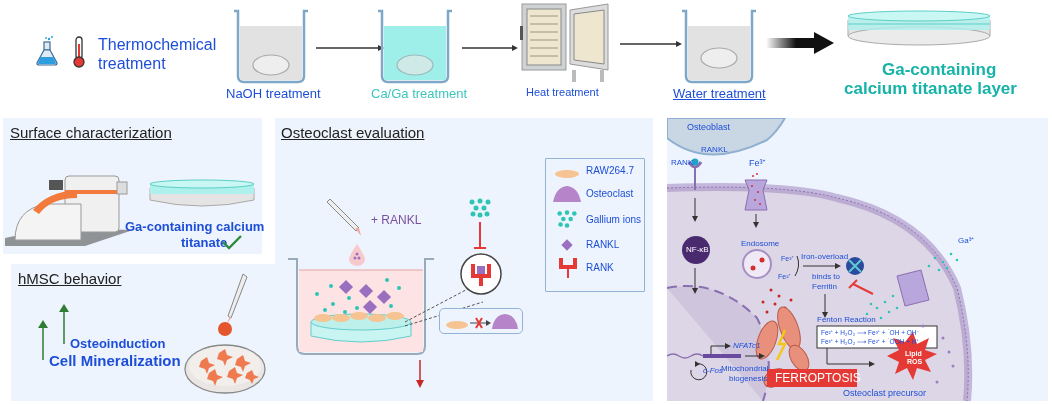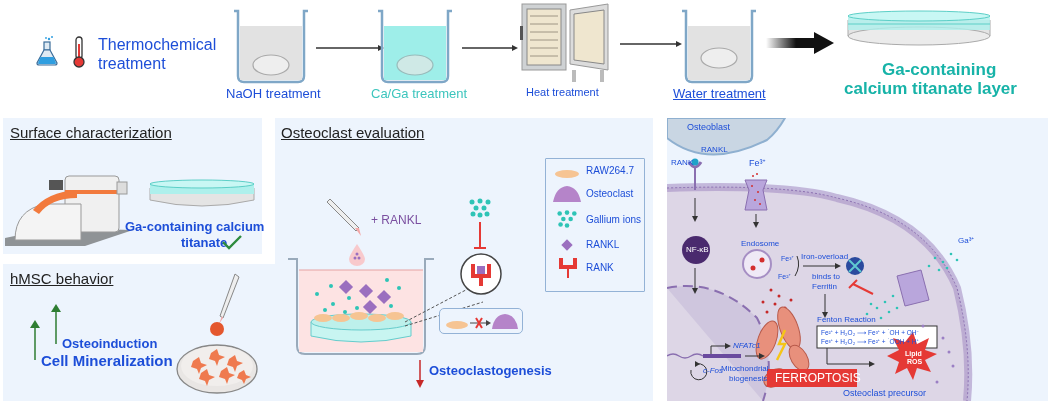--- a/index.html
+++ b/index.html
@@ -126,21 +126,21 @@
     <rect x="3" y="6" width="104" height="10" fill="#aef0ec"></rect>
     <ellipse cx="55" cy="6" rx="52" ry="4" fill="#c8f7f4" stroke="#5ccfc7"></ellipse>
   </svg>
   <div class="lbl bold" style="left:122px;top:101px;font-size:13px;">Ga-containing calcium</div>
   <div class="lbl bold" style="left:178px;top:117px;font-size:13px;">titanate</div>
   <svg style="left:218px;top:116px" width="22" height="16">
       <path d="M2 8 L8 14 L20 2" fill="none" stroke="#2e8b3e" stroke-width="2.4"></path>
     </svg>
 </div>
 
-<div class="panel" style="left:3px;top:264px;width:311px;height:137px;">
+<div class="panel" style="left:11px;top:264px;width:311px;height:137px;">
   <div class="ptitle" style="left:7px;top:6px;">hMSC behavior</div>
   <svg style="left:27px;top:56px" width="10" height="40">
       <line x1="5" y1="6" x2="5" y2="40" stroke="#2e7d32" stroke-width="1.5"></line>
       <path d="M0 8 L5 0 L10 8 Z" fill="#2e7d32"></path>
     </svg>
   <svg style="left:48px;top:40px" width="10" height="40">
       <line x1="5" y1="6" x2="5" y2="40" stroke="#2e7d32" stroke-width="1.5"></line>
       <path d="M0 8 L5 0 L10 8 Z" fill="#2e7d32"></path>
     </svg>
   <div class="lbl bold" style="left:59px;top:72px;font-size:13px;">Osteoinduction</div>
@@ -277,21 +277,20 @@
     <svg style="left:12px;top:98px" width="20" height="22">
         <path d="M1 1 L5 1 L5 8 L15 8 L15 1 L19 1 L19 12 L11 12 L11 21 L9 21 L9 12 L1 12 Z" fill="#e53935"></path>
       </svg>
     <div class="lbl" style="left:40px;top:103px;font-size:10px;">RANK</div>
   </div>
 
   <svg style="left:141px;top:242px" width="8" height="28">
       <line x1="4" y1="0" x2="4" y2="22" stroke="#c62828" stroke-width="1.5"></line>
       <path d="M0 20 L4 28 L8 20 Z" fill="#c62828"></path>
     </svg>
-  <div class="lbl bold" style="left:154px;top:245px;font-size:13px;">Osteoclastogenesis</div>
 </div>
 
 <div class="panel" style="left:667px;top:118px;width:381px;height:283px;overflow:hidden;">
   <svg style="left:0;top:0" width="381" height="283" viewBox="0 0 381 283">
 
     <path d="M0 0 L0 20 Q40 52 100 22 Q110 14 118 0 Z" fill="#c9d6e3" stroke="#8fb0d0" stroke-width="2"></path>
 
     <path d="M0 70 Q120 66 170 80 Q260 100 290 170 Q305 230 300 283 L0 283 Z" fill="#ddd6e6"></path>
     <path d="M0 70 Q120 66 170 80 Q260 100 290 170 Q305 230 300 283" fill="none" stroke="#a68fc4" stroke-width="8" opacity="0.6"></path>
     <path d="M0 70 Q120 66 170 80 Q260 100 290 170 Q305 230 300 283" fill="none" stroke="#8a6fb0" stroke-width="1" stroke-dasharray="2 2"></path>

